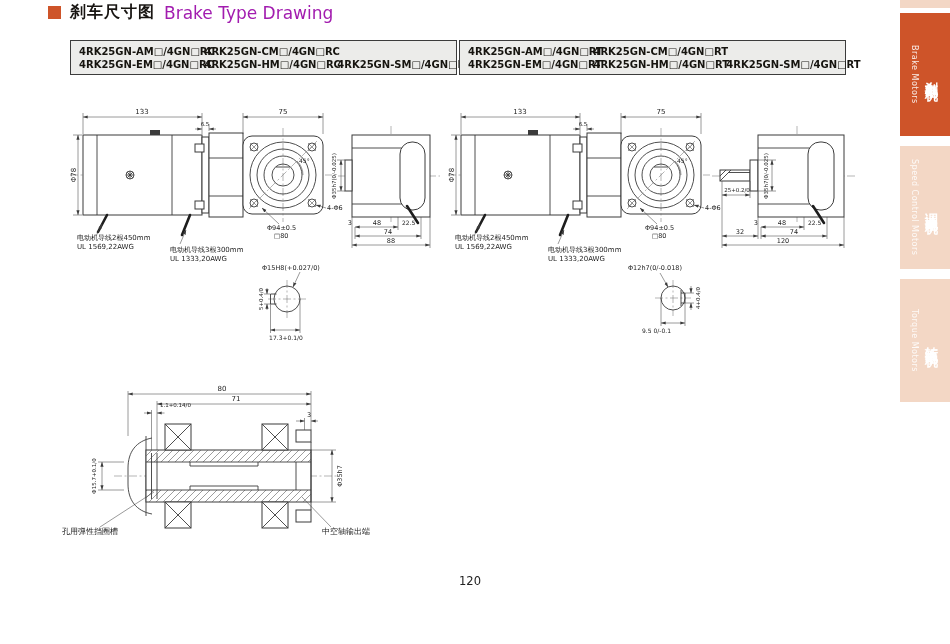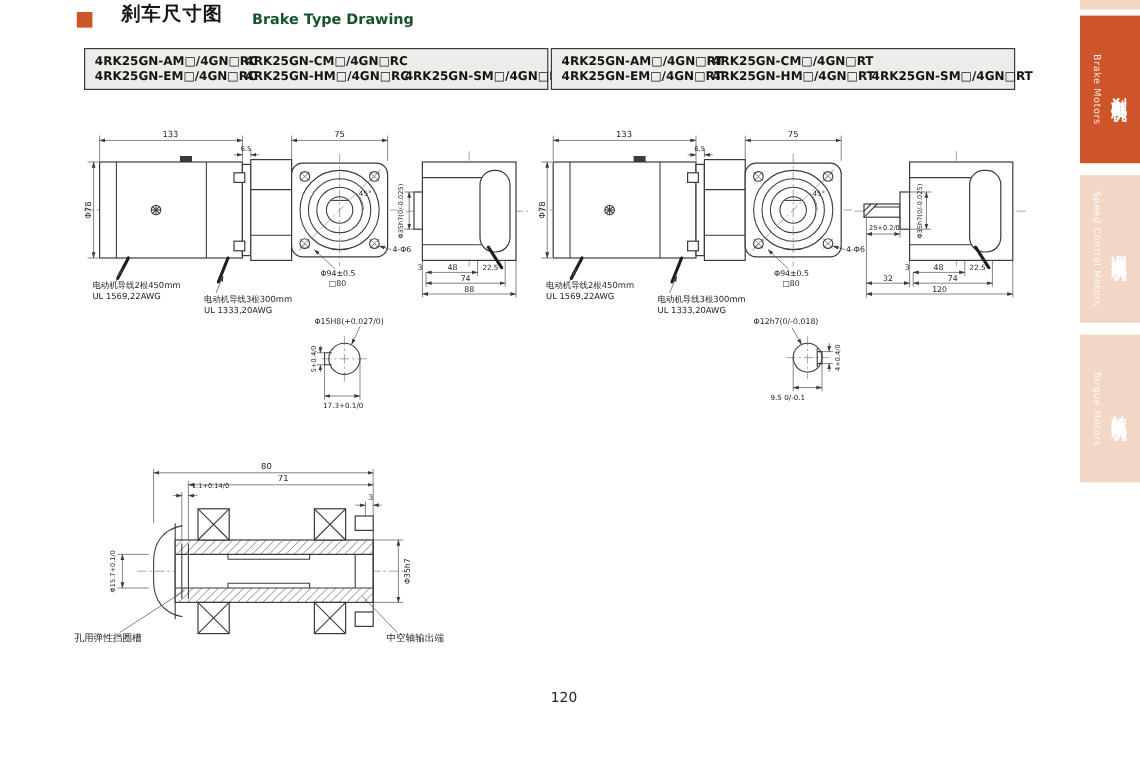--- a/index.html
+++ b/index.html
@@ -1,22 +1,22 @@
 <!DOCTYPE html>
 <html><head>
 <meta charset="utf-8">
 <style>
   html,body{margin:0;padding:0;background:#fff;}
   .page{position:relative;width:950px;height:644px;background:#fff;overflow:hidden;
         font-family:"DejaVu Sans","Liberation Sans",sans-serif;color:#1b1b1b;}
   
-  .hdr{position:absolute;left:64px;top:2px;display:flex;align-items:flex-end;gap:24px;}
+  .hdr{position:absolute;left:48px;top:2px;display:flex;align-items:center;gap:9px;}
   .bullet{width:13px;height:13px;background:#CE5429;}
   .t-zh{font-size:16px;font-weight:bold;letter-spacing:1px;color:#181512;}
-  .t-en{font-size:12px;font-weight:700;color:#14532d;}
+  .t-en{font-size:17px;font-weight:400;color:#a21caf;}
   
   .mbox{position:absolute;top:40px;height:35px;background:#ECECEA;border:1px solid #3c3c3c;
         display:grid;grid-template-columns:34% 36% 30%;align-content:center;row-gap:2px;
         padding:0 8px;box-sizing:border-box;}
   .mbox .cell{font-size:10px;font-weight:600;color:#16140f;white-space:nowrap;}
   .mbox-l{left:70px;width:387px;}
   .mbox-r{left:459px;width:387px;}
   
   .draw{position:absolute;left:0;top:0;width:950px;height:644px;}
   .pt{fill:#fff;stroke:#3b3b3b;stroke-width:1;}

